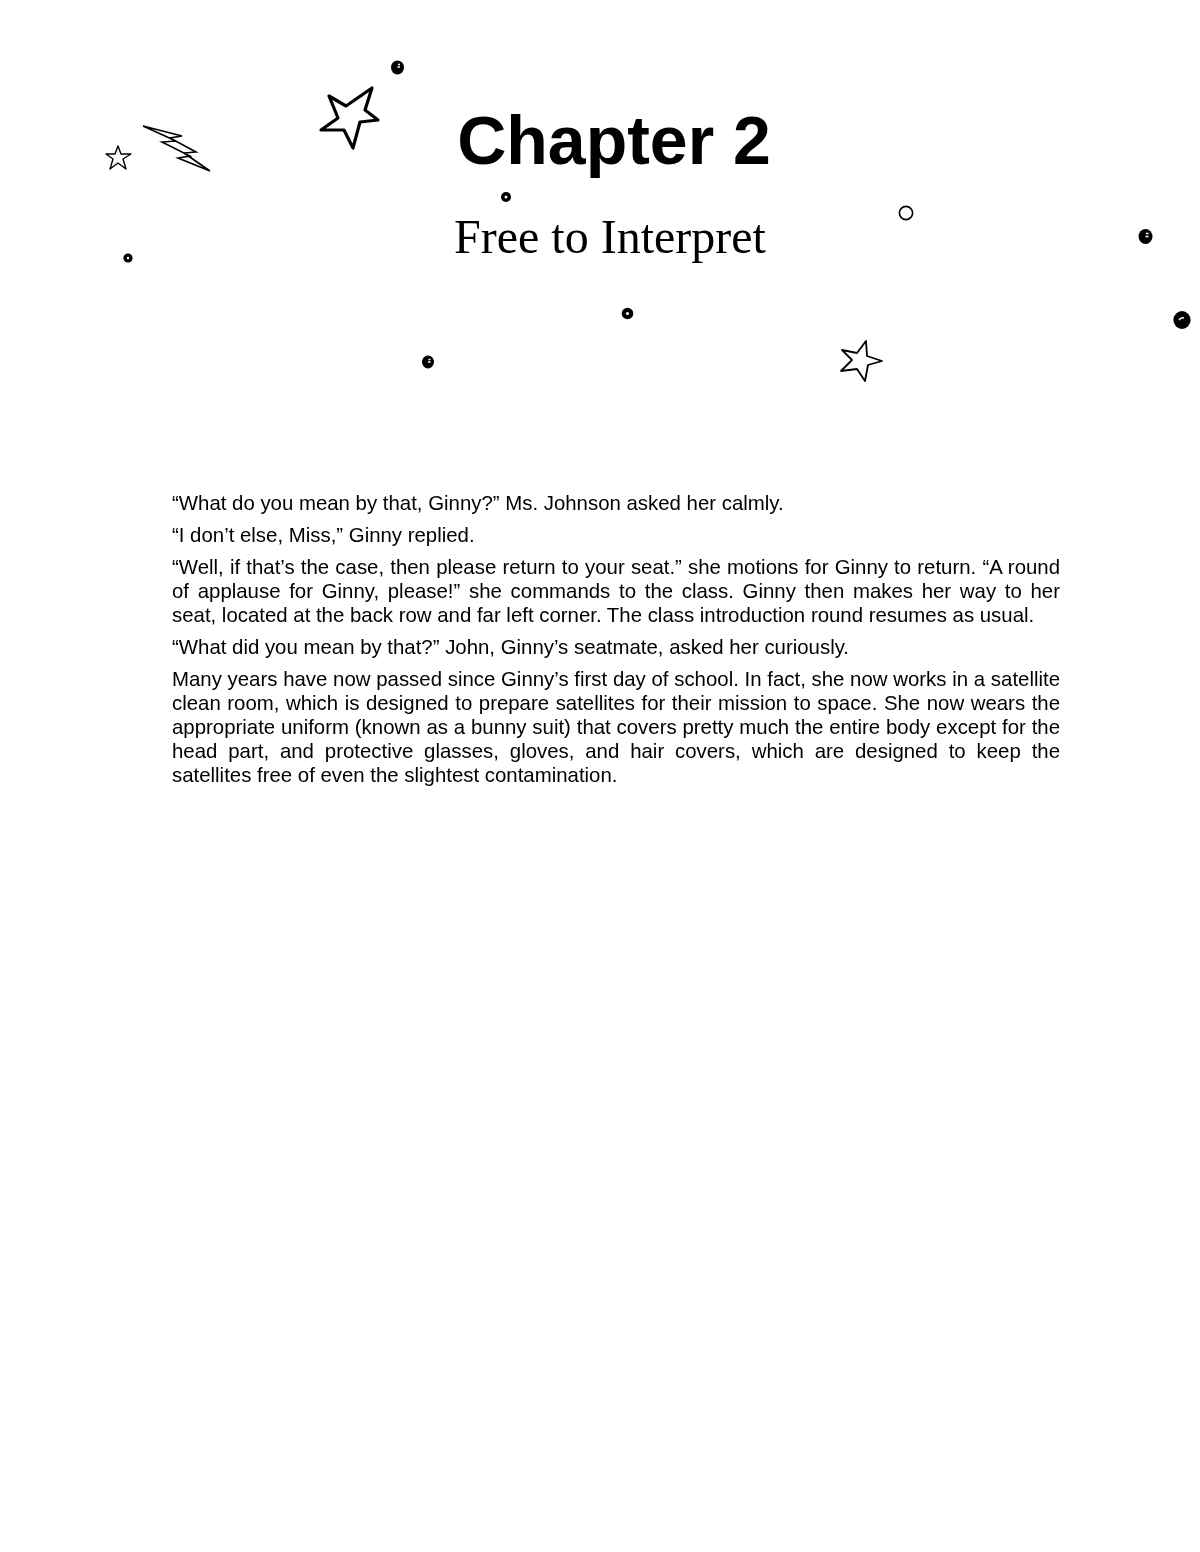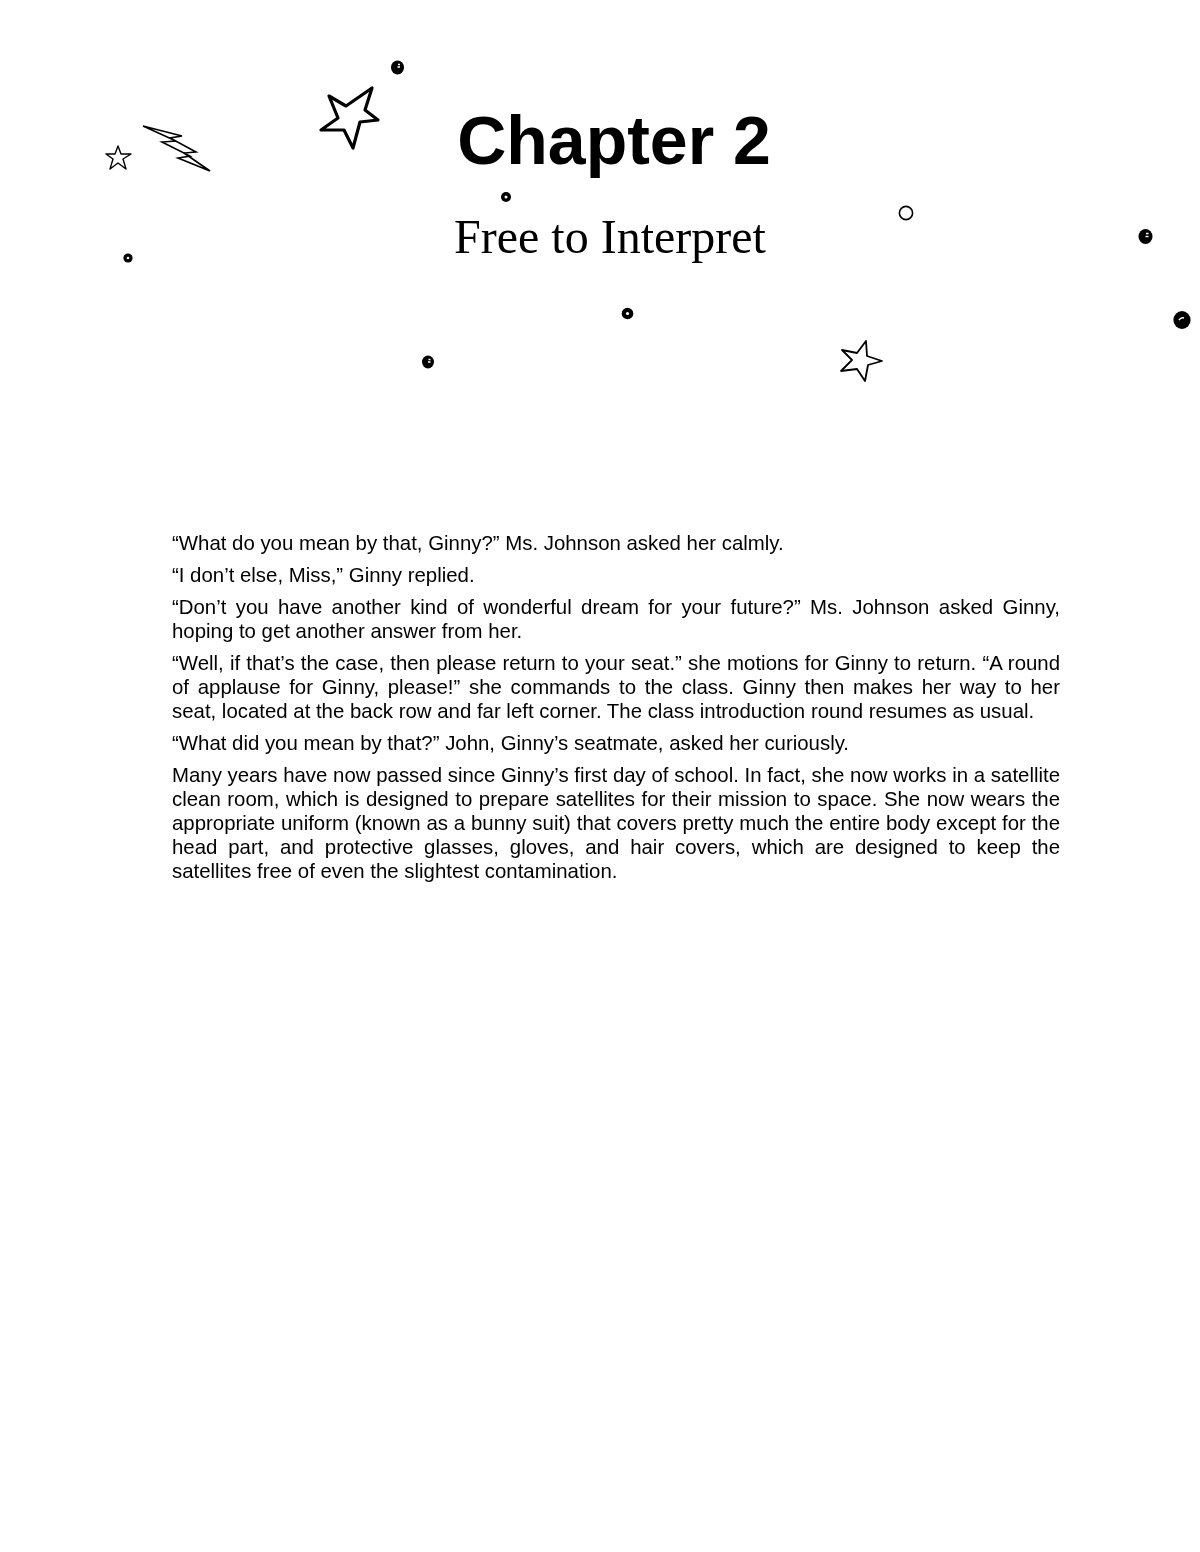--- a/index.html
+++ b/index.html
@@ -44,21 +44,20 @@
       margin: 0;
     }
     .body-text {
       position: absolute;
       left: 172px;
       top: 491px;
       width: 888px;
       font-family: "Liberation Sans", sans-serif;
       font-size: 20.4px;
       line-height: 24.2px;
-      margin-top: 40px;
     }
     .body-text p {
       margin: 0 0 7.6px 0;
       text-align: justify;
       text-align-last: left;
     }
   </style>
 </head>
 <body>
 
@@ -120,17 +119,16 @@
 <svg class="deco" style="left:838px; top:338px;" width="48" height="46" viewBox="0 0 48 46">
   <path d="M28 3 L29 18 L44 23 L30 27 L27 43 L19 31 L3 33 L14 22 L4 12 L19 15 Z" fill="none" stroke="#000" stroke-width="1.8" stroke-linejoin="round"></path>
 </svg>
 
 <h1 class="chapter-title">Chapter 2</h1>
 <h2 class="chapter-subtitle">Free to Interpret</h2>
 
 <div class="body-text">
   <p>“What do you mean by that, Ginny?” Ms. Johnson asked her calmly.</p>
   <p>“I don’t else, Miss,” Ginny replied.</p>
-  <p>“Don’t you have another kind of wonderful dream for your future?” Ms. Johnson asked Ginny, hoping to get another answer from her.</p>
   <p>“Well, if that’s the case, then please return to your seat.” she motions for Ginny to return. “A round of applause for Ginny, please!” she commands to the class. Ginny then makes her way to her seat, located at the back row and far left corner. The class introduction round resumes as usual.</p>
   <p>“What did you mean by that?” John, Ginny’s seatmate, asked her curiously.</p>
   <p>Many years have now passed since Ginny’s first day of school. In fact, she now works in a satellite clean room, which is designed to prepare satellites for their mission to space. She now wears the appropriate uniform (known as a bunny suit) that covers pretty much the entire body except for the head part, and protective glasses, gloves, and hair covers, which are designed to keep the satellites free of even the slightest contamination.</p>
 </div>
 
 </body></html>

